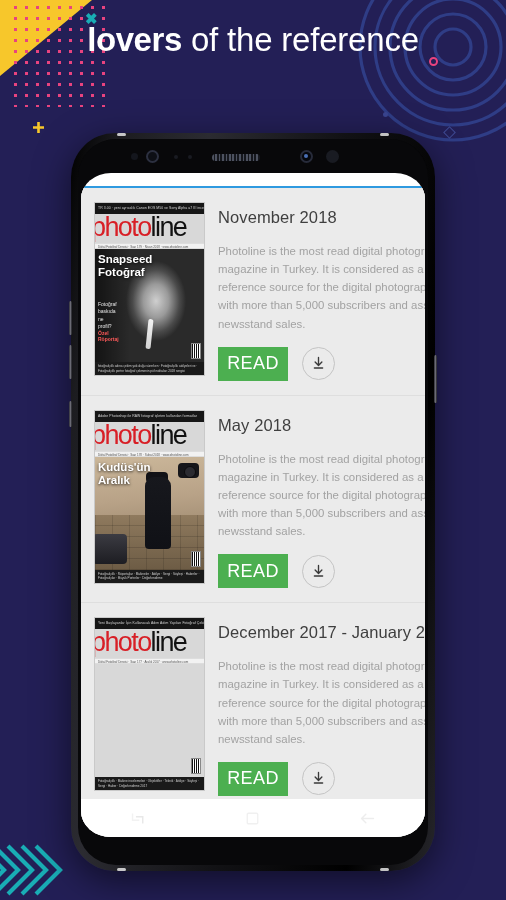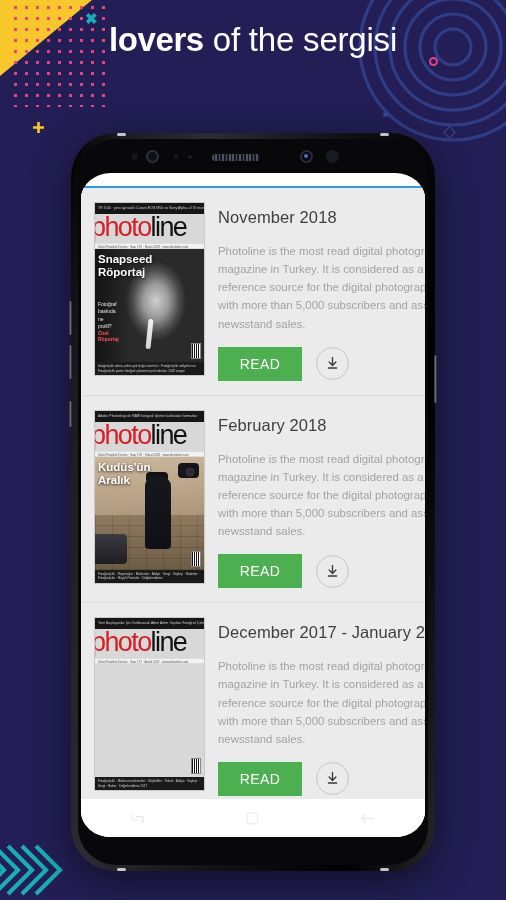--- a/index.html
+++ b/index.html
@@ -357,26 +357,26 @@
     font-size: 11.4px;
     line-height: 1.59;
     color: #a2a2a2;
     margin-bottom: 14px;
     width: 256px;
   }
 
   .actions { display: flex; align-items: center; gap: 14px; }
 
   .read-btn {
-    width: 84px;
+    width: 70px;
     height: 34px;
     background: #4caf50;
     border: none;
     color: #ffffff;
-    font-size: 14px;
+    font-size: 18px;
     font-family: "Liberation Sans", sans-serif;
     letter-spacing: 0.4px;
     cursor: pointer;
     display: flex;
     align-items: center;
     justify-content: center;
   }
 
   .dl-btn {
     width: 33px;
@@ -455,21 +455,21 @@
       <polyline points="8,46 32,70 8,94"></polyline>
       <polyline points="22,46 46,70 22,94"></polyline>
       <polyline points="36,46 60,70 36,94"></polyline>
       <polyline points="50,46 74,70 50,94"></polyline>
     </g>
   </svg>
 </div>
 
 <div class="headline">
   <div>
-    <span class="hl-bold">lovers</span><span class="hl-light"> of the sergisi</span>
+    <span class="hl-bold">lovers</span><span class="hl-light"> of the reference</span>
   </div>
 </div>
 
 <div class="phone">
 
   <div class="btn-side btn-vol-up"></div>
   <div class="btn-side btn-vol-down"></div>
   <div class="btn-side btn-bixby"></div>
   <div class="btn-side btn-power"></div>
 
@@ -497,21 +497,21 @@
       <div class="list">
 
         <div class="issue">
           <div class="cover">
             <div class="cover-top-bar">TR 3.00 · yeni ayrıcalık  Canon EOS M50  ve  Sony Alpha a7 III  incelemesi</div>
             <div class="cover-logo"><span class="r">photo</span><span class="k">line</span></div>
             <div class="cover-subbar">Dijital Fotoğraf Dergisi  ·  Sayı 179  ·  Nisan 2018  ·  www.photoline.com</div>
             <div class="cover-art">
               <div class="art-oldman"></div>
               <div class="cover-head" style="white-space:pre-line">Snapseed
-Röportaj</div>
+Fotoğraf</div>
               <div class="cover-sub" style="white-space:pre-line">Fotoğraf
 baskıda
 ne
 profil?</div>
               <div class="cover-redtag" style="white-space:pre-line">Özel
 Röportaj</div>
             </div>
             <div class="cover-barcode"></div>
             <div class="cover-footer">fotoğrafçılık adına çekim yolculuğu sürerken · Fotoğrafçılık atölyeleri ve · Fotoğrafçılık portre fotoğraf çekmenin püf noktaları 2018 sergisi</div>
           </div>
@@ -547,21 +547,21 @@
               <div class="cover-head" style="white-space:pre-line">Kudüs'ün
 Aralık</div>
               <div class="cover-sub" style="white-space:pre-line"></div>
               <div class="cover-redtag" style="white-space:pre-line"></div>
             </div>
             <div class="cover-barcode"></div>
             <div class="cover-footer">Fotoğrafçılık · Röportajlar · Makineler · Atölye · Sergi · Söyleşi · Haberler · Fotoğrafçılar · Büyük Portreler · Değerlendirme</div>
           </div>
 
           <div class="meta">
-            <div class="issue-title">February 2018</div>
+            <div class="issue-title">May 2018</div>
             <div class="issue-desc">Photoline is the most read digital photograph magazine in Turkey. It is considered as a constant reference source for the digital photograph lovers with more than 5,000 subscribers and assertive newsstand sales.</div>
             <div class="actions">
               <button class="read-btn">READ</button>
               <button class="dl-btn">
                 <svg width="15" height="15" viewBox="0 0 20 20">
                   <path d="M10 2 L10 12 M5.5 8 L10 12.6 L14.5 8" fill="none" stroke="#3a3a3a" stroke-width="1.8" stroke-linecap="round" stroke-linejoin="round"></path>
                   <path d="M4.5 16 L15.5 16" fill="none" stroke="#3a3a3a" stroke-width="1.8" stroke-linecap="round"></path>
                 </svg>
               </button>
             </div>

